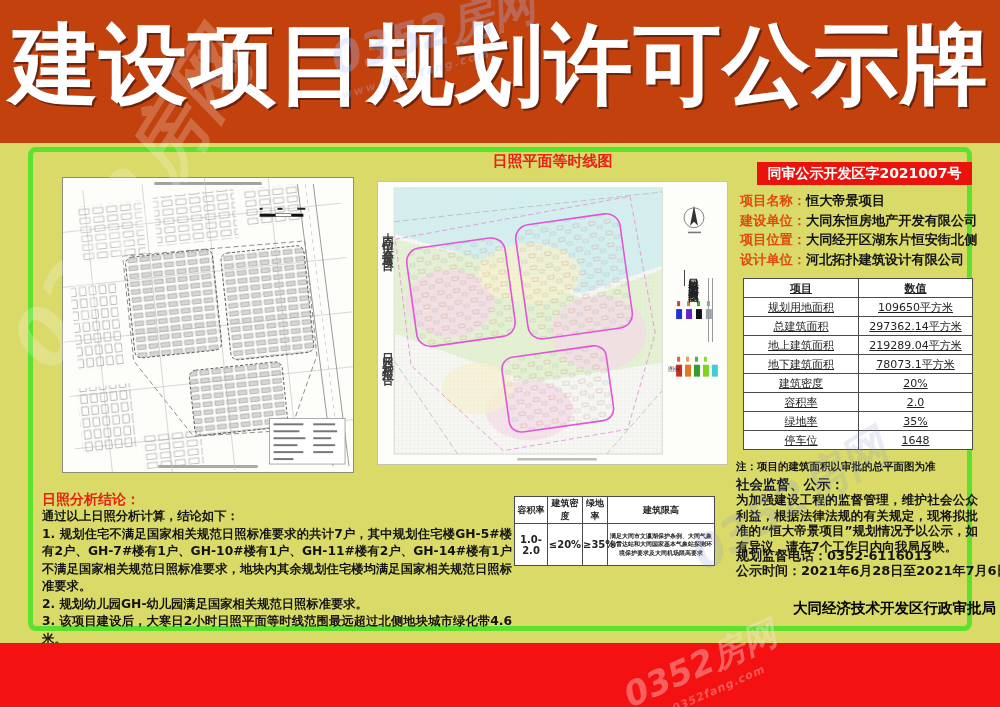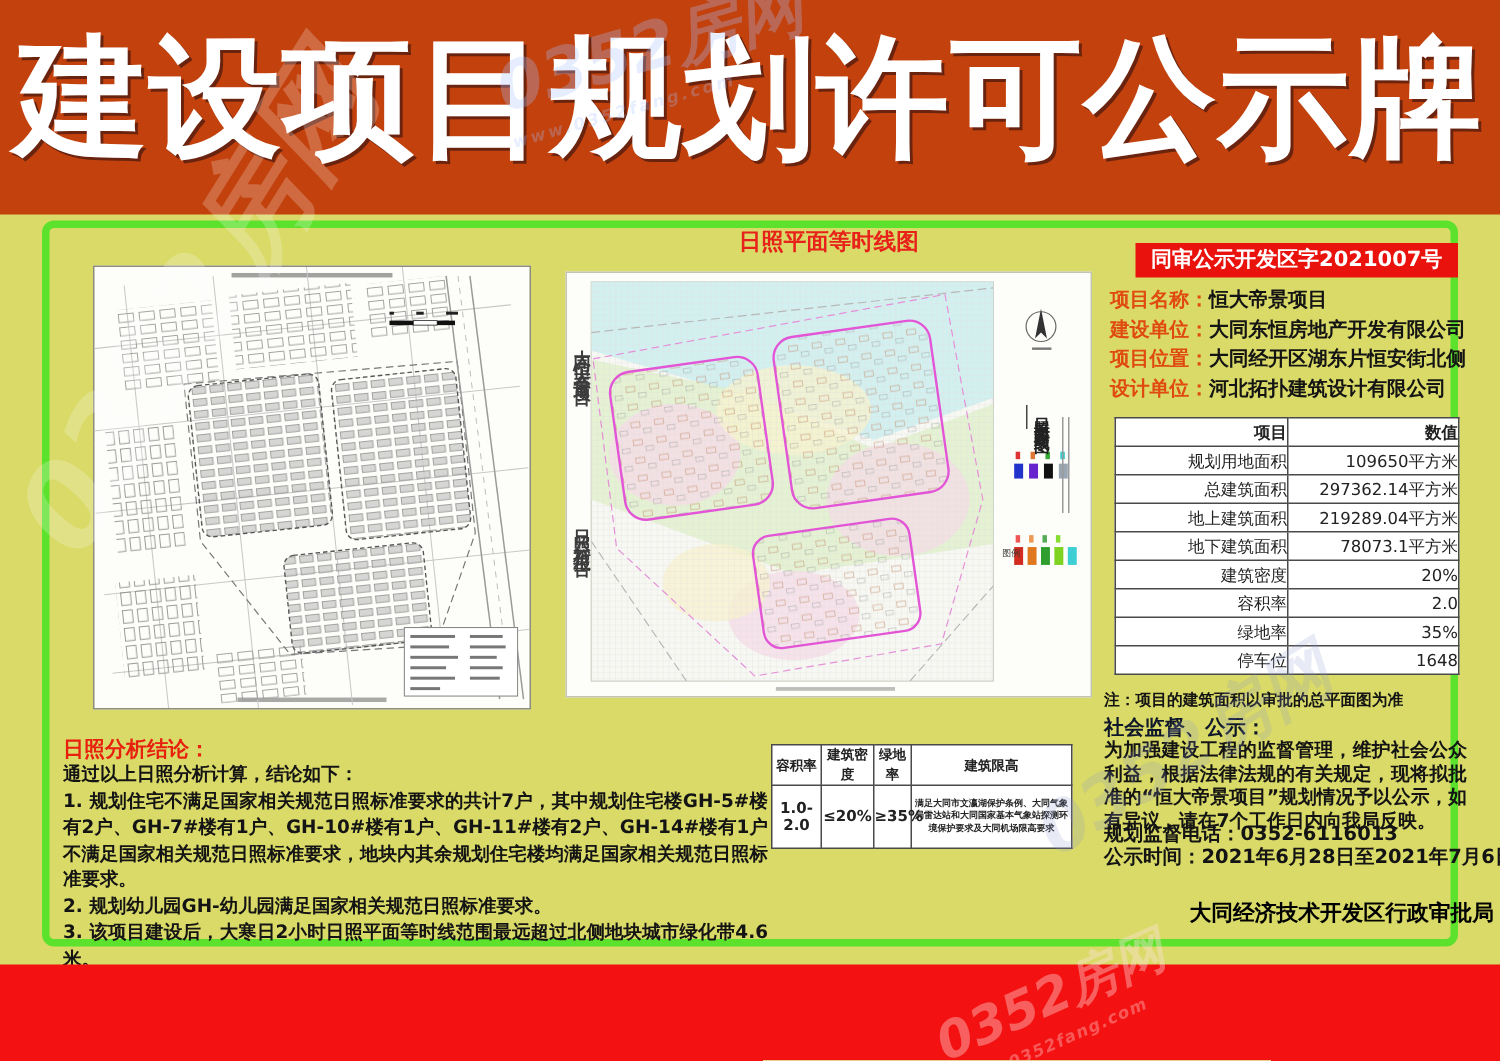--- a/index.html
+++ b/index.html
@@ -40,22 +40,22 @@
   
   .doc-badge { position:absolute; left:757px; top:162px; width:215px; height:23px; background:#e9120d;
     color:#fff; font-weight:bold; font-size:14px; text-align:center; line-height:23px; white-space:nowrap; }
   .fields { position:absolute; left:740px; top:191px; width:236px; }
   .field-row { height:19.5px; line-height:19.5px; white-space:nowrap; font-size:13.2px; font-weight:bold; }
   .field-label { color:#e04a10; }
   .field-value { color:#141414; }
 
   .data-table { position:absolute; left:743px; top:278px; width:229px; border-collapse:collapse;
     background:#fff; table-layout:fixed; }
-  .data-table td, .data-table th { border:1px solid #4a4a4a; height:19px; text-align:right;
-    font-size:11px; color:#222; font-weight:normal; padding:0; overflow:hidden; white-space:nowrap; }
+  .data-table td, .data-table th { border:1px solid #4a4a4a; height:19px; text-align:center;
+    font-size:11px; color:#222; font-weight:normal; padding:0; overflow:hidden; white-space:nowrap;text-decoration:underline; }
   .data-table th { font-weight:bold; }
 
   .note-line { position:absolute; left:736px; top:460px; width:242px; font-size:10.5px; font-weight:bold; color:#141414; white-space:nowrap; }
   .sup-title { position:absolute; left:736px; top:476px; font-size:13.5px; font-weight:bold; color:#0f172a; }
   .sup-body  { position:absolute; left:736px; top:492px; width:242px; font-size:12.5px; font-weight:bold;
     color:#141414; line-height:15.5px; text-align:justify; }
   .sup-phone { position:absolute; left:736px; top:547px; font-size:13px; font-weight:bold; color:#141414; white-space:nowrap; }
   .sup-period{ position:absolute; left:736px; top:562px; font-size:13px; font-weight:bold; color:#141414; white-space:nowrap; }
   .agency    { position:absolute; left:793px; top:599px; font-size:14.5px; font-weight:bold; color:#000000; white-space:nowrap; }
 

